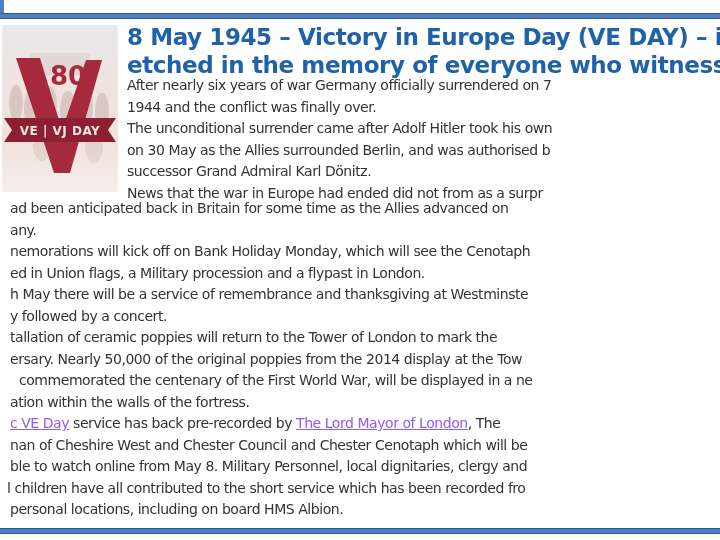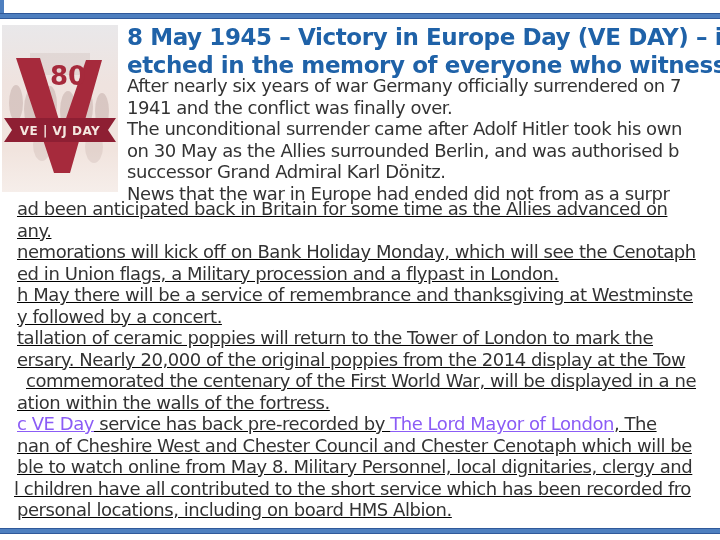--- a/index.html
+++ b/index.html
@@ -15,23 +15,23 @@
   .rule.top{top:13px;}
   .rule.bottom{top:528px;}
   .logo{position:absolute;left:2px;top:25px;width:116px;height:167px;}
   .h1{
     position:absolute;left:127px;white-space:nowrap;font-weight:bold;
     font-size:23px;letter-spacing:-0.4px;color:#1F62A8;
   }
   .h1.l1{top:24px;}
   .h1.l2{top:52px;}
   .blockA{position:absolute;left:127px;top:75px;}
-  .blockB{position:absolute;left:17px;top:198px;text-decoration:underline;}
+  .blockB{position:absolute;left:10px;top:198px;}
   .bl{
-    height:21.5px;line-height:21.5px;font-size:18px;color:#333333;
+    height:21.5px;line-height:21.5px;font-size:14px;color:#333333;
     white-space:nowrap;letter-spacing:-0.45px;
   }
   .indent9{margin-left:9px;text-align:center;}
   .clipL{margin-left:-3px;}
   .lnk{color:#8b5cf6;text-decoration:underline;cursor:pointer;}
 </style>
 </head>
 <body>
 
 <div class="screen">
@@ -64,36 +64,36 @@
     <text x="66" y="60" text-anchor="middle" font-family="DejaVu Sans, sans-serif" font-size="26" font-weight="bold" fill="#A62A3C">80</text>
     <polygon points="2,93 114,93 106,105 114,117 2,117 10,105" fill="#8E1F33"></polygon>
     <text x="58" y="110" text-anchor="middle" font-family="DejaVu Sans, sans-serif" font-size="12" font-weight="bold" letter-spacing="0.5" fill="#F4E7E0">VE | VJ DAY</text>
   </svg>
 
   <div class="h1 l1">8 May 1945 – Victory in Europe Day (VE DAY) – is a</div>
   <div class="h1 l2">etched in the memory of everyone who witnessed i</div>
 
   <div class="blockA">
     <div class="bl">After nearly six years of war Germany officially surrendered on 7</div>
-    <div class="bl">1941 and the conflict was finally over.</div>
+    <div class="bl">1944 and the conflict was finally over.</div>
     <div class="bl">The unconditional surrender came after Adolf Hitler took his own</div>
     <div class="bl">on 30 May as the Allies surrounded Berlin, and was authorised b</div>
     <div class="bl">successor Grand Admiral Karl Dönitz.</div>
     <div class="bl">News that the war in Europe had ended did not from as a surpr</div>
   </div>
 
   <div class="blockB">
     <div class="bl">ad been anticipated back in Britain for some time as the Allies advanced on</div>
     <div class="bl">any.</div>
     <div class="bl">nemorations will kick off on Bank Holiday Monday, which will see the Cenotaph</div>
     <div class="bl">ed in Union flags, a Military procession and a flypast in London.</div>
     <div class="bl">h May there will be a service of remembrance and thanksgiving at Westminste</div>
     <div class="bl">y followed by a concert.</div>
     <div class="bl">tallation of ceramic poppies will return to the Tower of London to mark the</div>
-    <div class="bl">ersary. Nearly 20,000 of the original poppies from the 2014 display at the Tow</div>
+    <div class="bl">ersary. Nearly 50,000 of the original poppies from the 2014 display at the Tow</div>
     <div class="bl indent9">commemorated the centenary of the First World War, will be displayed in a ne</div>
     <div class="bl">ation within the walls of the fortress.</div>
     <div class="bl"><a class="lnk">c VE Day</a><span> service has back pre-recorded by </span><a class="lnk">The Lord Mayor of London</a><span>, The</span></div>
     <div class="bl">nan of Cheshire West and Chester Council and Chester Cenotaph which will be</div>
     <div class="bl">ble to watch online from May 8. Military Personnel, local dignitaries, clergy and</div>
     <div class="bl clipL">l children have all contributed to the short service which has been recorded fro</div>
     <div class="bl">personal locations, including on board HMS Albion.</div>
   </div>
 
   <div class="rule bottom"></div>

